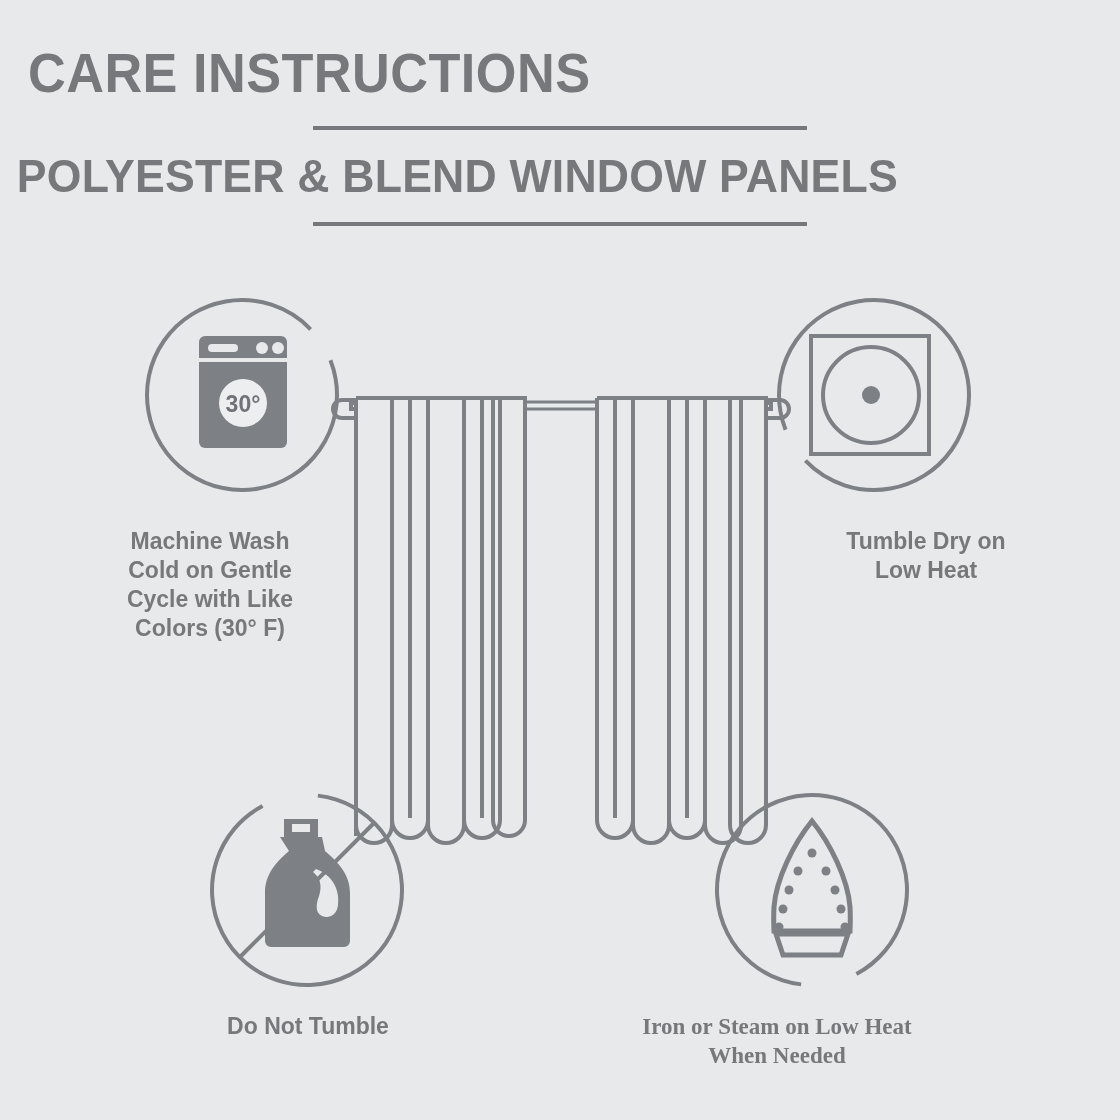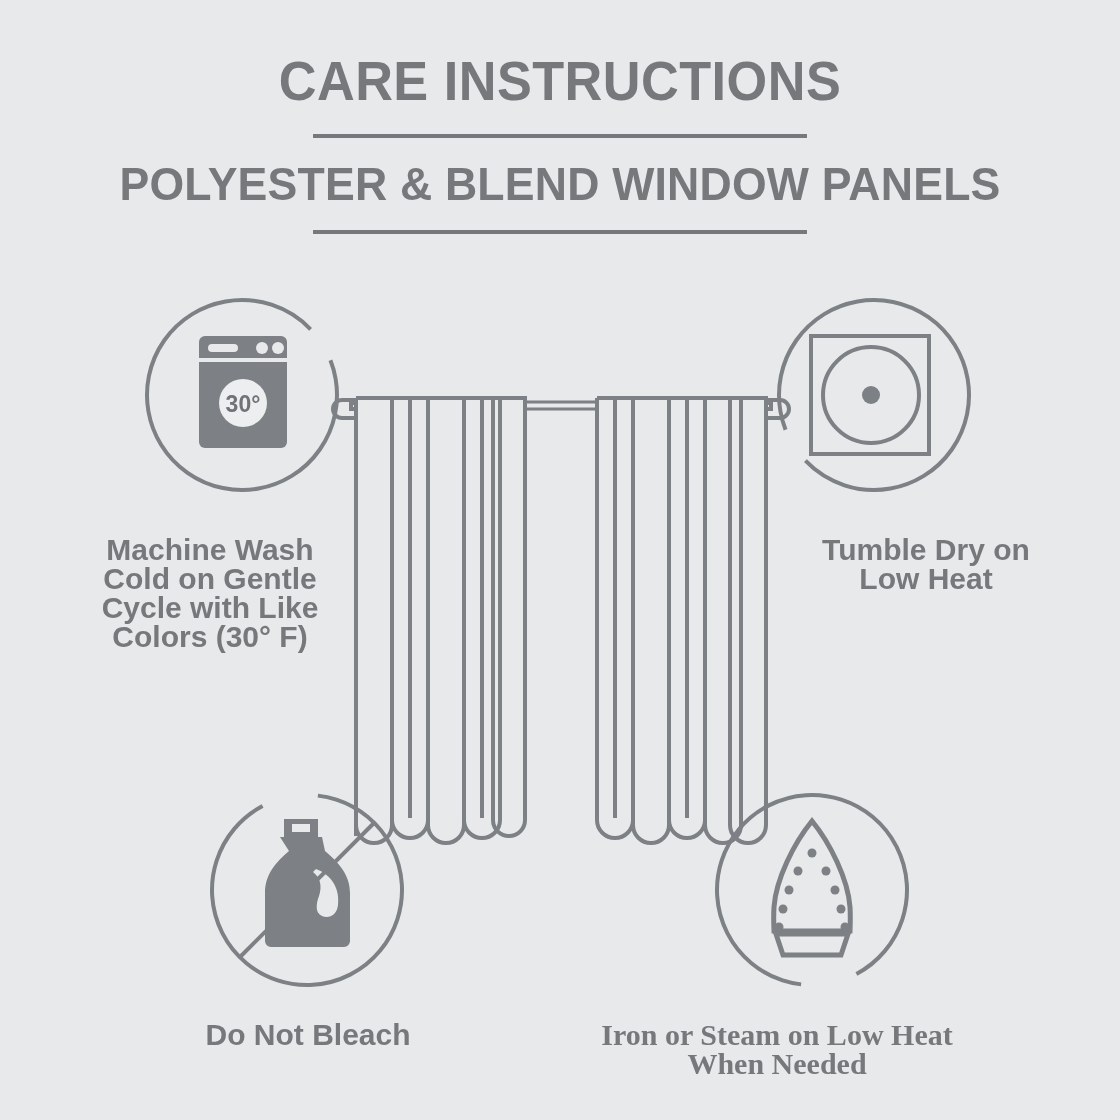--- a/index.html
+++ b/index.html
@@ -15,23 +15,22 @@
     width: 1120px;
     height: 1120px;
     background: #e7e9ea;
     overflow: hidden;
   }
 
   
   .header {
     position: absolute;
     left: 0;
-    top: 12px;
+    top: 4px;
     width: 1120px;
-    text-align: center;
   }
   .title {
     margin: 0;
     padding-top: 38px;
     font-size: 55px;
     line-height: 62px;
     font-weight: bold;
     letter-spacing: 0.5px;
     color: #76787b;
     transform: scaleX(0.95);
@@ -70,25 +69,24 @@
   .badge-wash   { left: 143px; top: 296px; text-decoration: underline; }
   .badge-dry    { left: 775px; top: 296px; }
   .badge-bleach { left: 208px; top: 791px; }
   .badge-iron   { left: 713px; top: 791px; }
 
   
   .caption {
     position: absolute;
     color: #76787b;
     font-weight: bold;
-    font-size: 30px;
+    font-size: 23px;
     line-height: 29px;
     text-align: center;
     white-space: pre-line;
-    margin-top: 8px;
   }
   .caption-wash   { left: 62px;  top: 527px; width: 296px; }
   .caption-dry    { left: 776px; top: 527px; width: 300px; }
   .caption-bleach { left: 112px; top: 1012px; width: 392px; }
   .caption-iron   { left: 578px; top: 1012px; width: 398px; font-family: Liberation Serif, serif; }
 
   
   .curtain {
     position: absolute;
     left: 316px;
@@ -222,17 +220,17 @@
       </g>
     </svg>
   </div>
 
   <div class="caption caption-wash">Machine Wash
 Cold on Gentle
 Cycle with Like
 Colors (30° F)</div>
   <div class="caption caption-dry">Tumble Dry on
 Low Heat</div>
-  <div class="caption caption-bleach">Do Not Bleach</div>
+  <div class="caption caption-bleach">Do Not Tumble</div>
   <div class="caption caption-iron">Iron or Steam on Low Heat
 When Needed</div>
 
 </div>
 
 </body></html>

